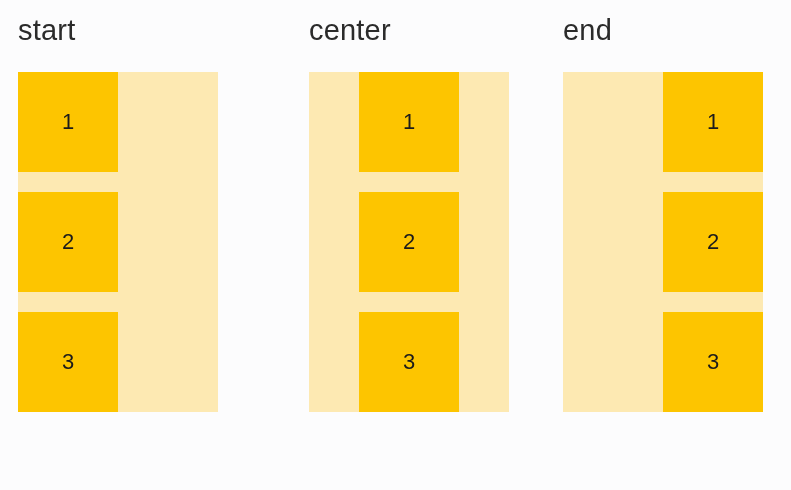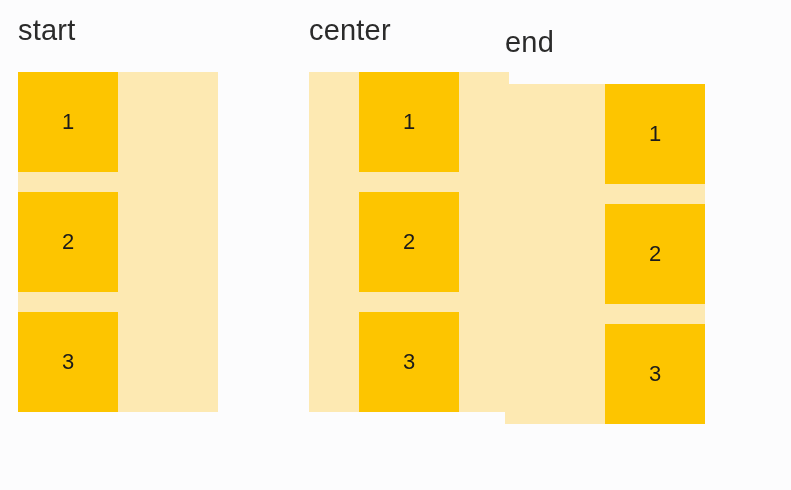--- a/index.html
+++ b/index.html
@@ -20,21 +20,21 @@
     height: 364px;
   }
 
   .demo-group {
     position: absolute;
     top: 0;
   }
 
   .demo-group.g0 { left: 18px; }
   .demo-group.g1 { left: 277px; padding-left: 32px; }
-  .demo-group.g2 { left: 505px; margin-top: 12px; }
+  .demo-group.g2 { left: 563px; }
 
   .group-label {
     height: 72px;
     line-height: 1;
     padding-top: 16px;
     box-sizing: border-box;
     font-size: 29px;
     color: #2b2b2b;
     letter-spacing: 0.2px;
     white-space: nowrap;

